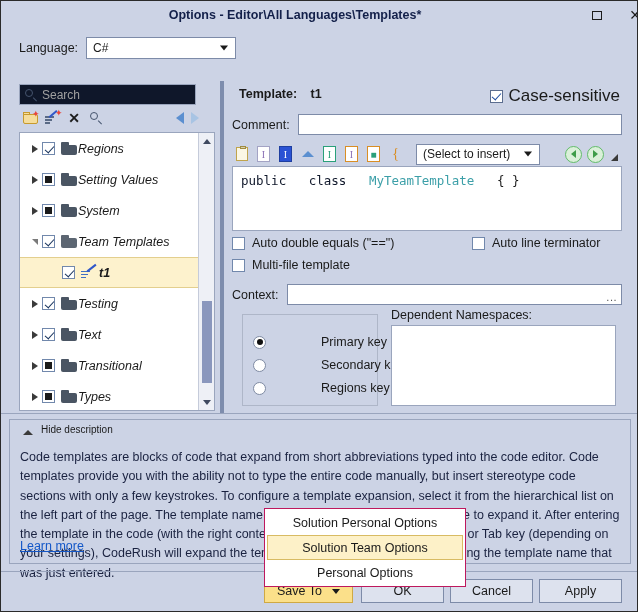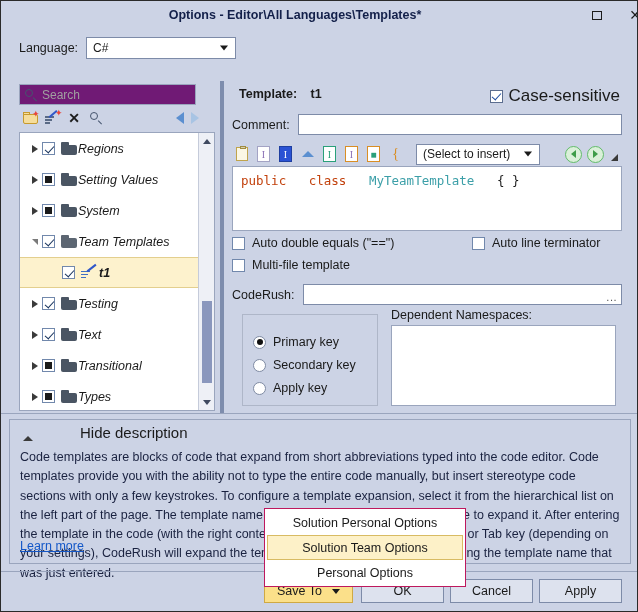--- a/index.html
+++ b/index.html
@@ -87,21 +87,21 @@
     border-left: 4.5px solid transparent;
     border-right: 4.5px solid transparent;
     border-top: 5px solid #1a1a1a;
   }
 
   
   .search-box {
     position: absolute;
     left: 18px; top: 83px;
     width: 177px; height: 21px;
-    background: #701a75;
+    background: #0f172a;
     border: 1px solid #9aa5bd;
     box-sizing: border-box;
     display: flex; align-items: center;
   }
   .search-icon {
     margin-left: 4px; margin-right: 4px;
     width: 14px; height: 14px;
     position: relative;
     flex: none;
   }
@@ -490,21 +490,21 @@
     position: absolute;
     left: 231px; top: 165px;
     width: 390px; height: 65px;
     background: #fff;
     border: 1px solid #9aa5bd;
     box-sizing: border-box;
     padding: 6px 8px;
     font-family: "DejaVu Sans Mono", monospace;
     font-size: 12.5px;
   }
-  .kw { color: #c2410c; }
+  .kw { color: #0f172a; }
   .typ { color: #3c9fa8; }
   .pl { color: #1a1a1a; }
 
   .opt-row {
     position: absolute;
     left: 231px;
     width: 390px;
     height: 20px;
     display: flex;
     align-items: center;
@@ -555,20 +555,21 @@
     left: 249px; top: 305px;
     background: #ccd3e5;
     padding: 0 4px;
     font-size: 12.5px;
   }
   .radio-item {
     position: absolute;
     left: 252px;
     display: flex; align-items: center;
     font-size: 12.5px;
+    gap: 48px;
   }
   .radio-item.a { top: 334px; }
   .radio-item.b { top: 357px; }
   .radio-item.c { top: 380px; }
   .rb {
     width: 13px; height: 13px;
     border: 1px solid #7f8ba3;
     border-radius: 50%;
     background: #fff;
     margin-right: 7px;
@@ -611,22 +612,21 @@
     left: 8px; top: 418px;
     width: 622px; height: 145px;
     border: 1px solid #9aa5bd;
     box-sizing: border-box;
     background: #ccd3e5;
   }
   .hide-desc {
     position: absolute;
     left: 22px; top: 423px;
     display: flex; align-items: flex-end;
-    font-size: 15px;
-    gap: 39px;
+    font-size: 10px;
   }
   .hide-desc .tri {
     width: 0; height: 0;
     border-left: 5px solid transparent;
     border-right: 5px solid transparent;
     border-bottom: 5px solid #3a3a3a;
     margin-right: 8px;
   }
   .desc-text {
     position: absolute;
@@ -951,39 +951,39 @@
   </div>
 
   <div class="opt-row r2">
     <span class="opt-right">
       <span class="cb3"></span>
       <span>Multi-file template</span>
     </span>
   </div>
 
   <div class="context-row">
-    <span class="context-label">CodeRush:</span>
+    <span class="context-label">Context:</span>
     <div class="context-input">
       <span class="ellipsis-btn">...</span>
     </div>
   </div>
 
   <div class="groupbox"></div>
 
   <div class="radio-item a">
     <span class="rb on"></span>
     <span>Primary key</span>
   </div>
   <div class="radio-item b">
     <span class="rb"></span>
     <span>Secondary key</span>
   </div>
   <div class="radio-item c">
     <span class="rb"></span>
-    <span>Apply key</span>
+    <span>Regions key</span>
   </div>
 
   <div class="dep-title">Dependent Namespaces:</div>
   <div class="dep-box"></div>
 
   <div class="desc-sep"></div>
   <div class="desc-panel"></div>
   <div class="hide-desc">
     <span class="tri"></span>
     <span>Hide description</span>

